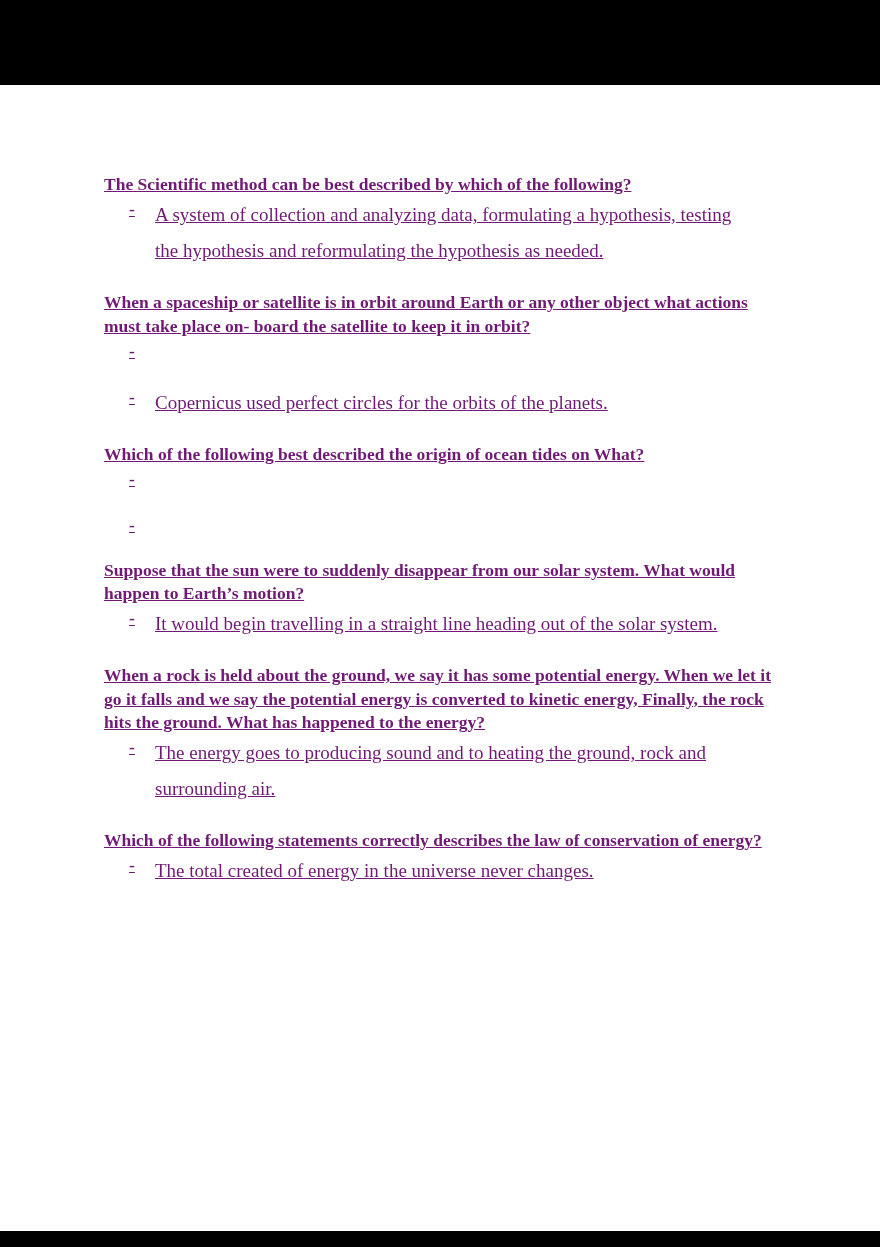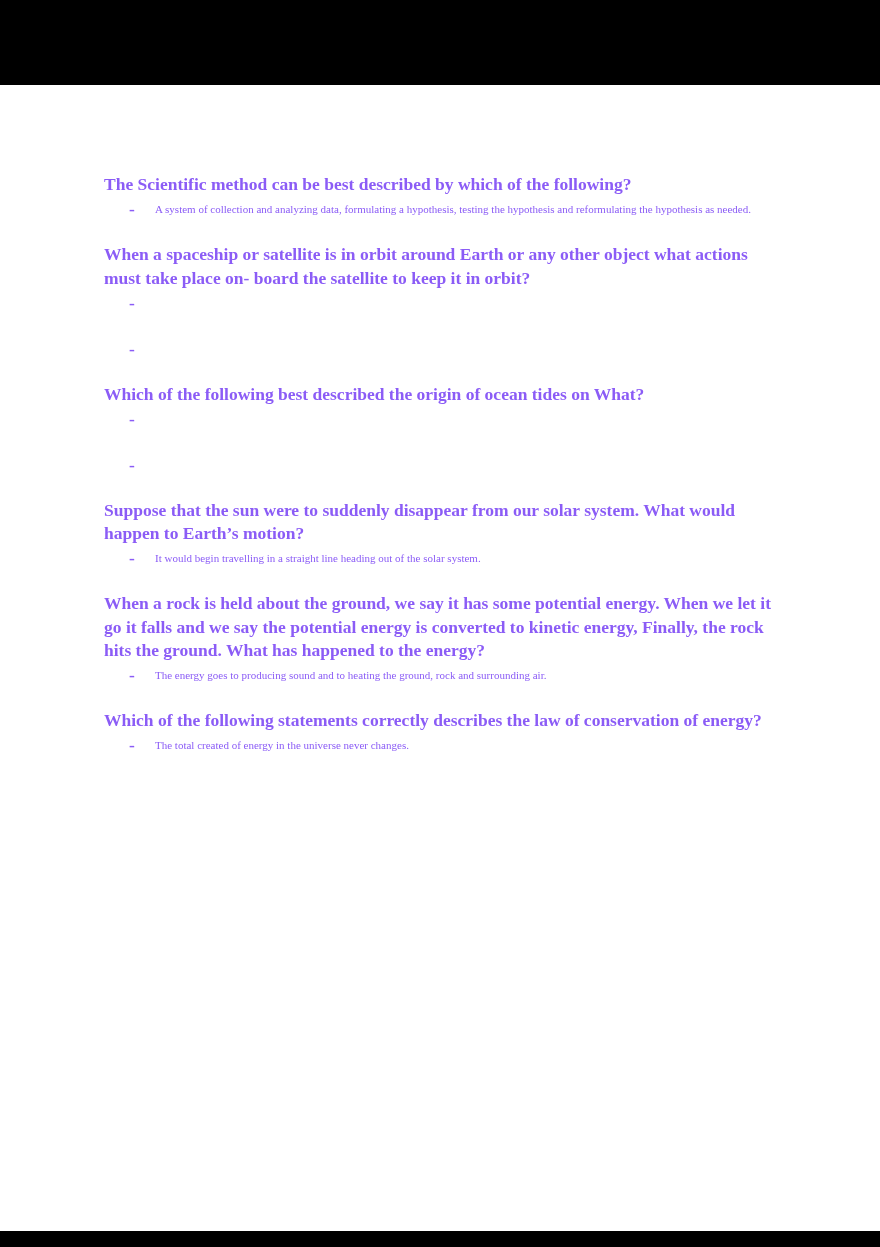--- a/index.html
+++ b/index.html
@@ -15,21 +15,22 @@
   }
   .paper {
     box-sizing: border-box;
     position: absolute;
     top: 85px;
     left: 0;
     width: 880px;
     height: 1146px;
     background: #ffffff;
     padding: 88px 100px 36px 104px;
-    color: #8b5cf6;
+    color: #701a75;
+    text-decoration: underline;
   }
   .qa-block {
     margin-bottom: 22px;
   }
   .question {
     font-weight: bold;
     font-size: 17.5px;
     line-height: 23.5px;
     margin: 0;
   }
@@ -40,22 +41,22 @@
     margin-top: 0.5px;
   }
   .bullet {
     flex: 0 0 26px;
     font-size: 17.5px;
     line-height: 24px;
     font-weight: bold;
   }
   .answer-text {
     flex: 1 1 auto;
-    font-size: 11px;
-    line-height: 24px;
+    font-size: 19px;
+    line-height: 36px;
     max-width: 600px;
   }
 </style>
 </head>
 <body>
 
 <div class="paper">
 
   <div class="qa-block">
     <p class="question">The Scientific method can be best described by which of the following?</p>
@@ -68,20 +69,21 @@
   <div class="qa-block">
     <p class="question">When a spaceship or satellite is in orbit around Earth or any other object what actions must take place on- board the satellite to keep it in orbit?</p>
     <div class="answer-row">
       <span class="bullet">-</span>
     </div>
   </div>
 
   <div class="qa-block">
     <div class="answer-row">
       <span class="bullet">-</span>
+      <span class="answer-text">Copernicus used perfect circles for the orbits of the planets.</span>
     </div>
   </div>
 
   <div class="qa-block">
     <p class="question">Which of the following best described the origin of ocean tides on What?</p>
     <div class="answer-row">
       <span class="bullet">-</span>
     </div>
   </div>
 

